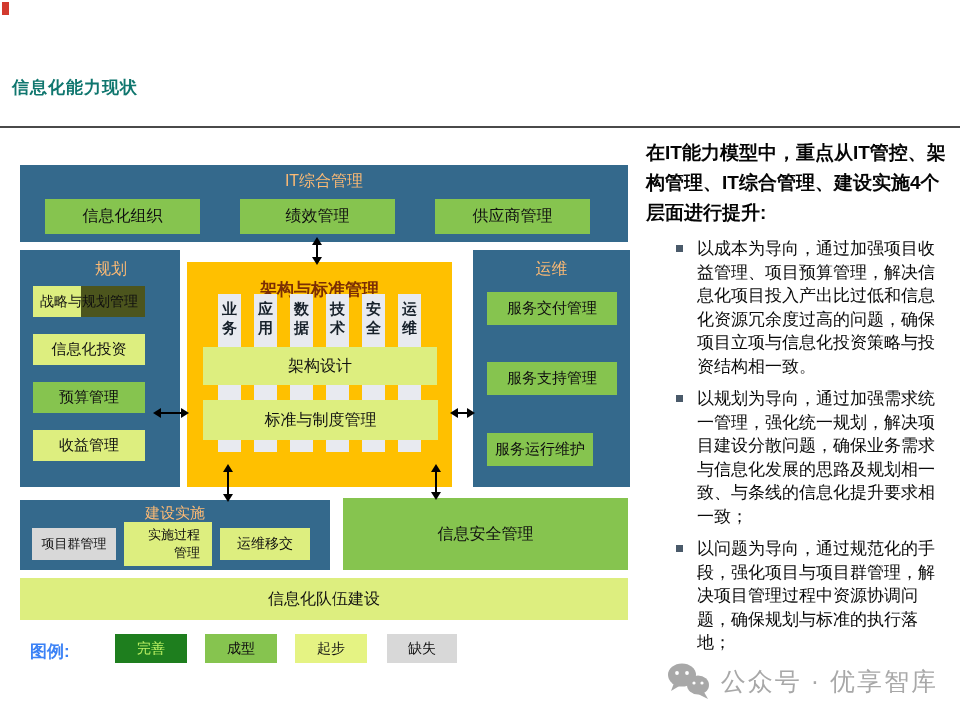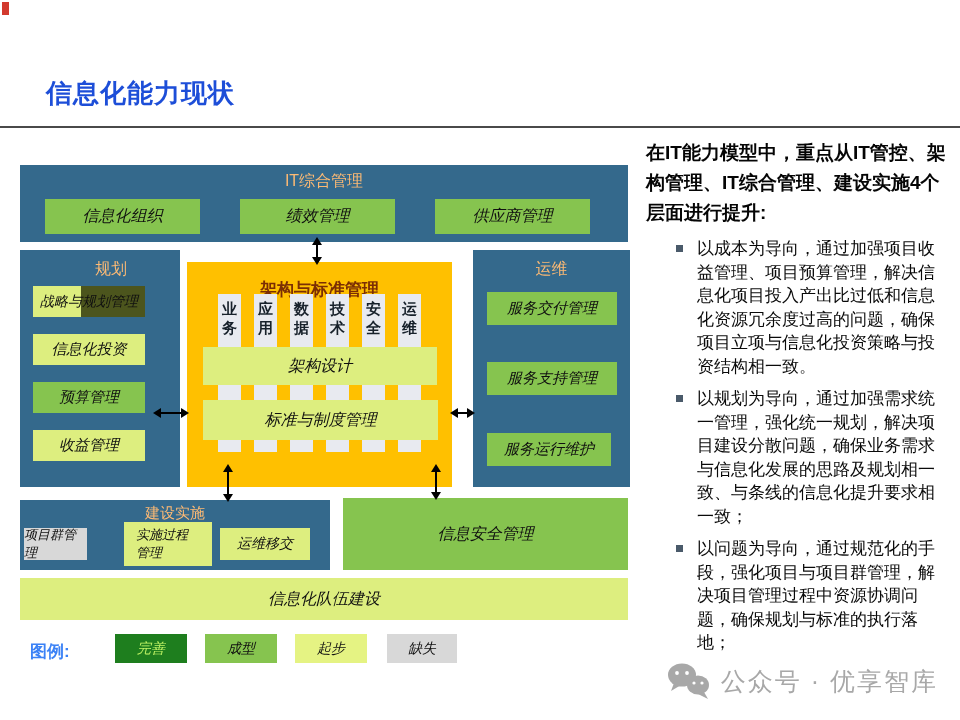--- a/index.html
+++ b/index.html
@@ -3,27 +3,27 @@
 <meta charset="utf-8">
 <style>
   html,body{margin:0;padding:0;}
   body{
     width:960px;height:720px;position:relative;overflow:hidden;
     background:#ffffff;font-family:"Liberation Sans","DejaVu Sans",sans-serif;
   }
   .abs{position:absolute;}
   
   .red-mark{left:2px;top:2px;width:7px;height:13px;background:#d23a2e;}
-  .page-title{left:46px;top:76px;font-size:26px;font-weight:bold;color:#1d4ed8;letter-spacing:1px;margin:0;}
+  .page-title{left:12px;top:76px;font-size:17px;font-weight:bold;color:#0f766e;letter-spacing:1px;margin:0;}
   .title-rule{left:0;top:126px;width:960px;height:2px;background:#4a4a4a;}
   
   .box-blue{background:#34698c;}
   .bt{margin-top:6px;text-align:center;color:#fdba74;font-weight:normal;font-size:16px;}
-  .item{display:flex;align-items:center;justify-content:center;text-align:left;
-        color:#101010;box-sizing:border-box;font-style:italic;}
+  .item{display:flex;align-items:center;justify-content:center;text-align:right;
+        color:#101010;box-sizing:border-box;}
   .g-mid{background:#86c44f;}
   .g-light{background:#ddee7f;}
   .g-dark{background:#1e7e1e;color:#bef264;}
   .gray-bg{background:#d8d8d8;}
   .split{background:linear-gradient(90deg,#ddee7f 0 43%,#4c551d 43% 100%);}
   .orange-box{background:#ffc000;}
   .orange-title{margin-top:16px;text-align:center;color:#7b2e04;font-weight:bold;font-size:17px;}
   .col{background:#e8eaf0;color:#17212b;font-size:15px;line-height:19px;text-align:center;
        word-break:break-all;padding-top:5px;box-sizing:border-box;font-weight:bold;}
   
@@ -83,26 +83,26 @@
 <div class="abs col" style="left:362px;top:294px;width:23px;height:158px;">安全</div>
 <div class="abs col" style="left:398px;top:294px;width:23px;height:158px;">运维</div>
 <div class="abs item g-light" style="left:203px;top:347px;width:234px;height:38px;font-size:16px;">架构设计</div>
 <div class="abs item g-light" style="left:203px;top:400px;width:235px;height:40px;font-size:16px;">标准与制度管理</div>
 
 <div class="abs box-blue" style="left:473px;top:250px;width:157px;height:237px;">
   <div class="bt" style="margin-top:9px;">运维</div>
 </div>
 <div class="abs item g-mid" style="left:487px;top:292px;width:130px;height:33px;font-size:15px;">服务交付管理</div>
 <div class="abs item g-mid" style="left:487px;top:362px;width:130px;height:33px;font-size:15px;">服务支持管理</div>
-<div class="abs item g-mid" style="left:487px;top:433px;width:124px;height:33px;font-size:15px;">服务运行维护</div>
+<div class="abs item g-mid" style="left:487px;top:433px;width:106px;height:33px;font-size:15px;">服务运行维护</div>
 
 <div class="abs box-blue" style="left:20px;top:500px;width:310px;height:70px;">
   <div class="bt" style="margin-top:4px;font-size:15px;">建设实施</div>
 </div>
-<div class="abs item gray-bg" style="left:24px;top:528px;width:63px;height:32px;font-size:13px;">项目群管理</div>
+<div class="abs item gray-bg" style="left:32px;top:528px;width:84px;height:32px;font-size:13px;">项目群管理</div>
 <div class="abs item g-light" style="left:124px;top:522px;width:88px;height:44px;font-size:13px;line-height:1.35;padding:0 12px;">实施过程管理</div>
 <div class="abs item g-light" style="left:220px;top:528px;width:90px;height:32px;font-size:14px;">运维移交</div>
 
 <div class="abs item g-mid" style="left:343px;top:498px;width:285px;height:72px;font-size:16px;">信息安全管理</div>
 
 <div class="abs item g-light" style="left:20px;top:578px;width:608px;height:42px;font-size:16px;">信息化队伍建设</div>
 
 <div class="abs dv" style="left:310px;top:237px;height:28px;">
     <i></i>
   </div>

